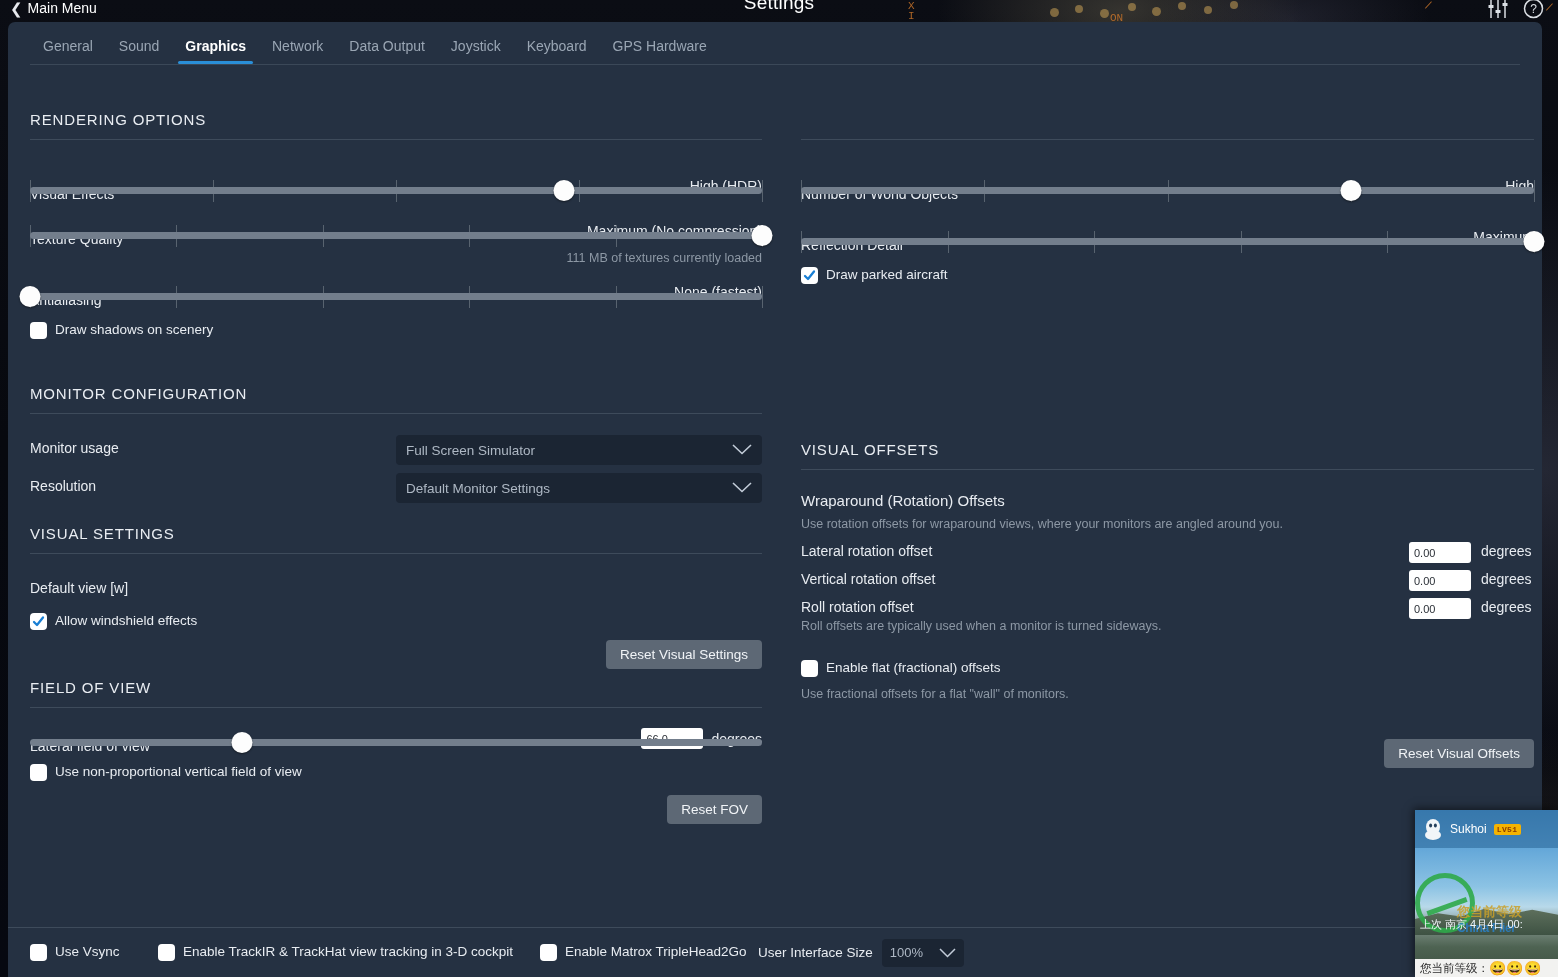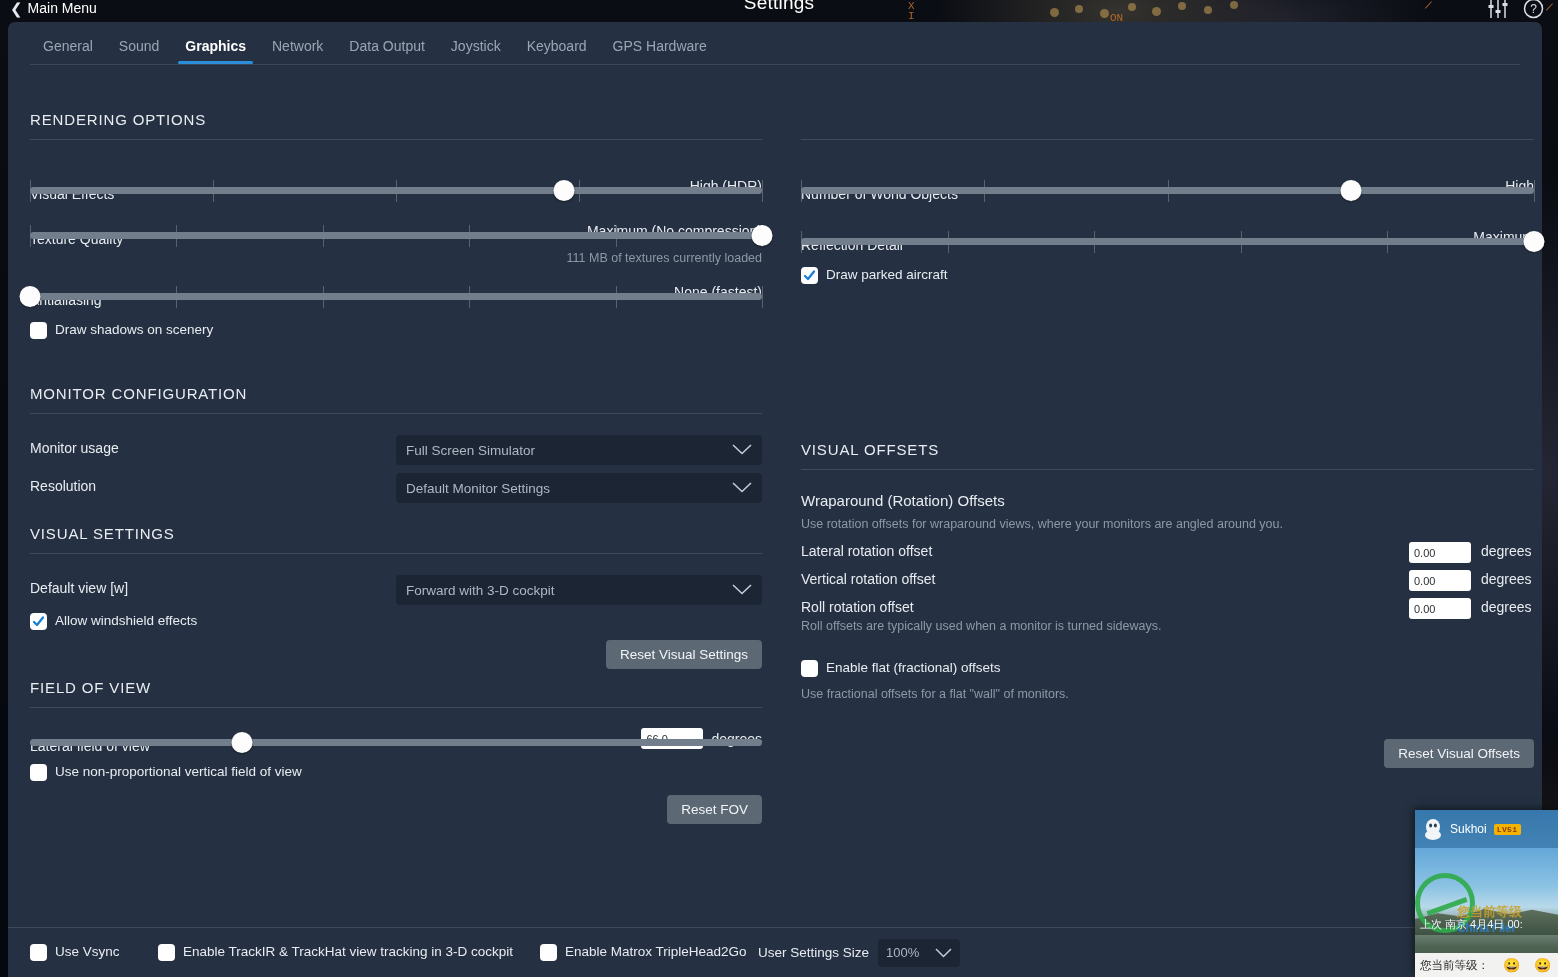--- a/index.html
+++ b/index.html
@@ -210,22 +210,22 @@
   .qq-wm2 {
     position: absolute; left: 42px; bottom: 42px;
     color: #2b7fc4; font-size: 12px; font-weight: bold; opacity: .9;
     white-space: nowrap; letter-spacing: -.3px;
   }
   .qq-line1 {
     position: absolute; left: 5px; bottom: 45px; color: #f2f6fa;
     font-size: 11px; white-space: nowrap;
   }
   .qq-bottom {
-    position: absolute; left: 0; bottom: 0; width: 143px; height: 24px;
-    background: #f2f2f0; display: flex; align-items: center; padding: 4px 5px; gap: 14px;
+    position: absolute; left: 0; bottom: 0; width: 143px; height: 18px;
+    background: #f2f2f0; display: flex; align-items: center; padding: 4px 5px; gap: 0;
   }
   .qq-lvl-lab { color: #2b2b2b; font-size: 11.5px; white-space: nowrap; }
   .qq-face { font-size: 14px; line-height: 1; }
 </style>
 </head>
 <body>
 
 <div id="root">
 
   <div class="bg">
@@ -431,28 +431,20 @@
         </div>
       </div>
 
       <div class="col-left" style="top:460px;">
         <div class="sect-title">VISUAL SETTINGS</div>
         <div class="sect-rule"></div>
 
         <div style="margin-top:21px;">
           <div class="drow">
             <span class="dlab">Default view [w]</span>
-            <div class="dd">
-              <span class="dd-val">Forward with 3-D cockpit</span>
-              <span class="dd-chev">
-                <svg width="20" height="11" viewBox="0 0 20 11">
-                    <polyline points="1,1 10,9.5 19,1" fill="none" stroke="#c2ccd8" stroke-width="1.6"></polyline>
-                  </svg>
-              </span>
-            </div>
           </div>
 
           <div class="cb-row" style="margin-top:6px;">
             <span class="cb">
                 <svg width="13" height="13" viewBox="0 0 13 13">
                   <polyline points="2,7 5,10 11,2.5" fill="none" stroke="#1a7fd4" stroke-width="2.3" stroke-linecap="round" stroke-linejoin="round"></polyline>
                 </svg>
               </span>
             <span class="cb-lab">Allow windshield effects</span>
           </div>
@@ -542,21 +534,21 @@
           <span class="cb-lab">Enable TrackIR &amp; TrackHat view tracking in 3-D cockpit</span>
         </div>
       </div>
       <div class="bb-item" style="width:218px;">
         <div class="cb-row">
           <span class="cb"></span>
           <span class="cb-lab">Enable Matrox TripleHead2Go</span>
         </div>
       </div>
       <div class="bb-item">
-        <span class="uisize-lab">User Settings Size</span>
+        <span class="uisize-lab">User Interface Size</span>
         <div class="uisize-dd">
           <span class="dd-val">100%</span>
           <span class="dd-chev">
             <svg width="17" height="10" viewBox="0 0 17 10">
                 <polyline points="1,1 8.5,8.5 16,1" fill="none" stroke="#c2ccd8" stroke-width="1.5"></polyline>
               </svg>
           </span>
         </div>
       </div>
     </div>

